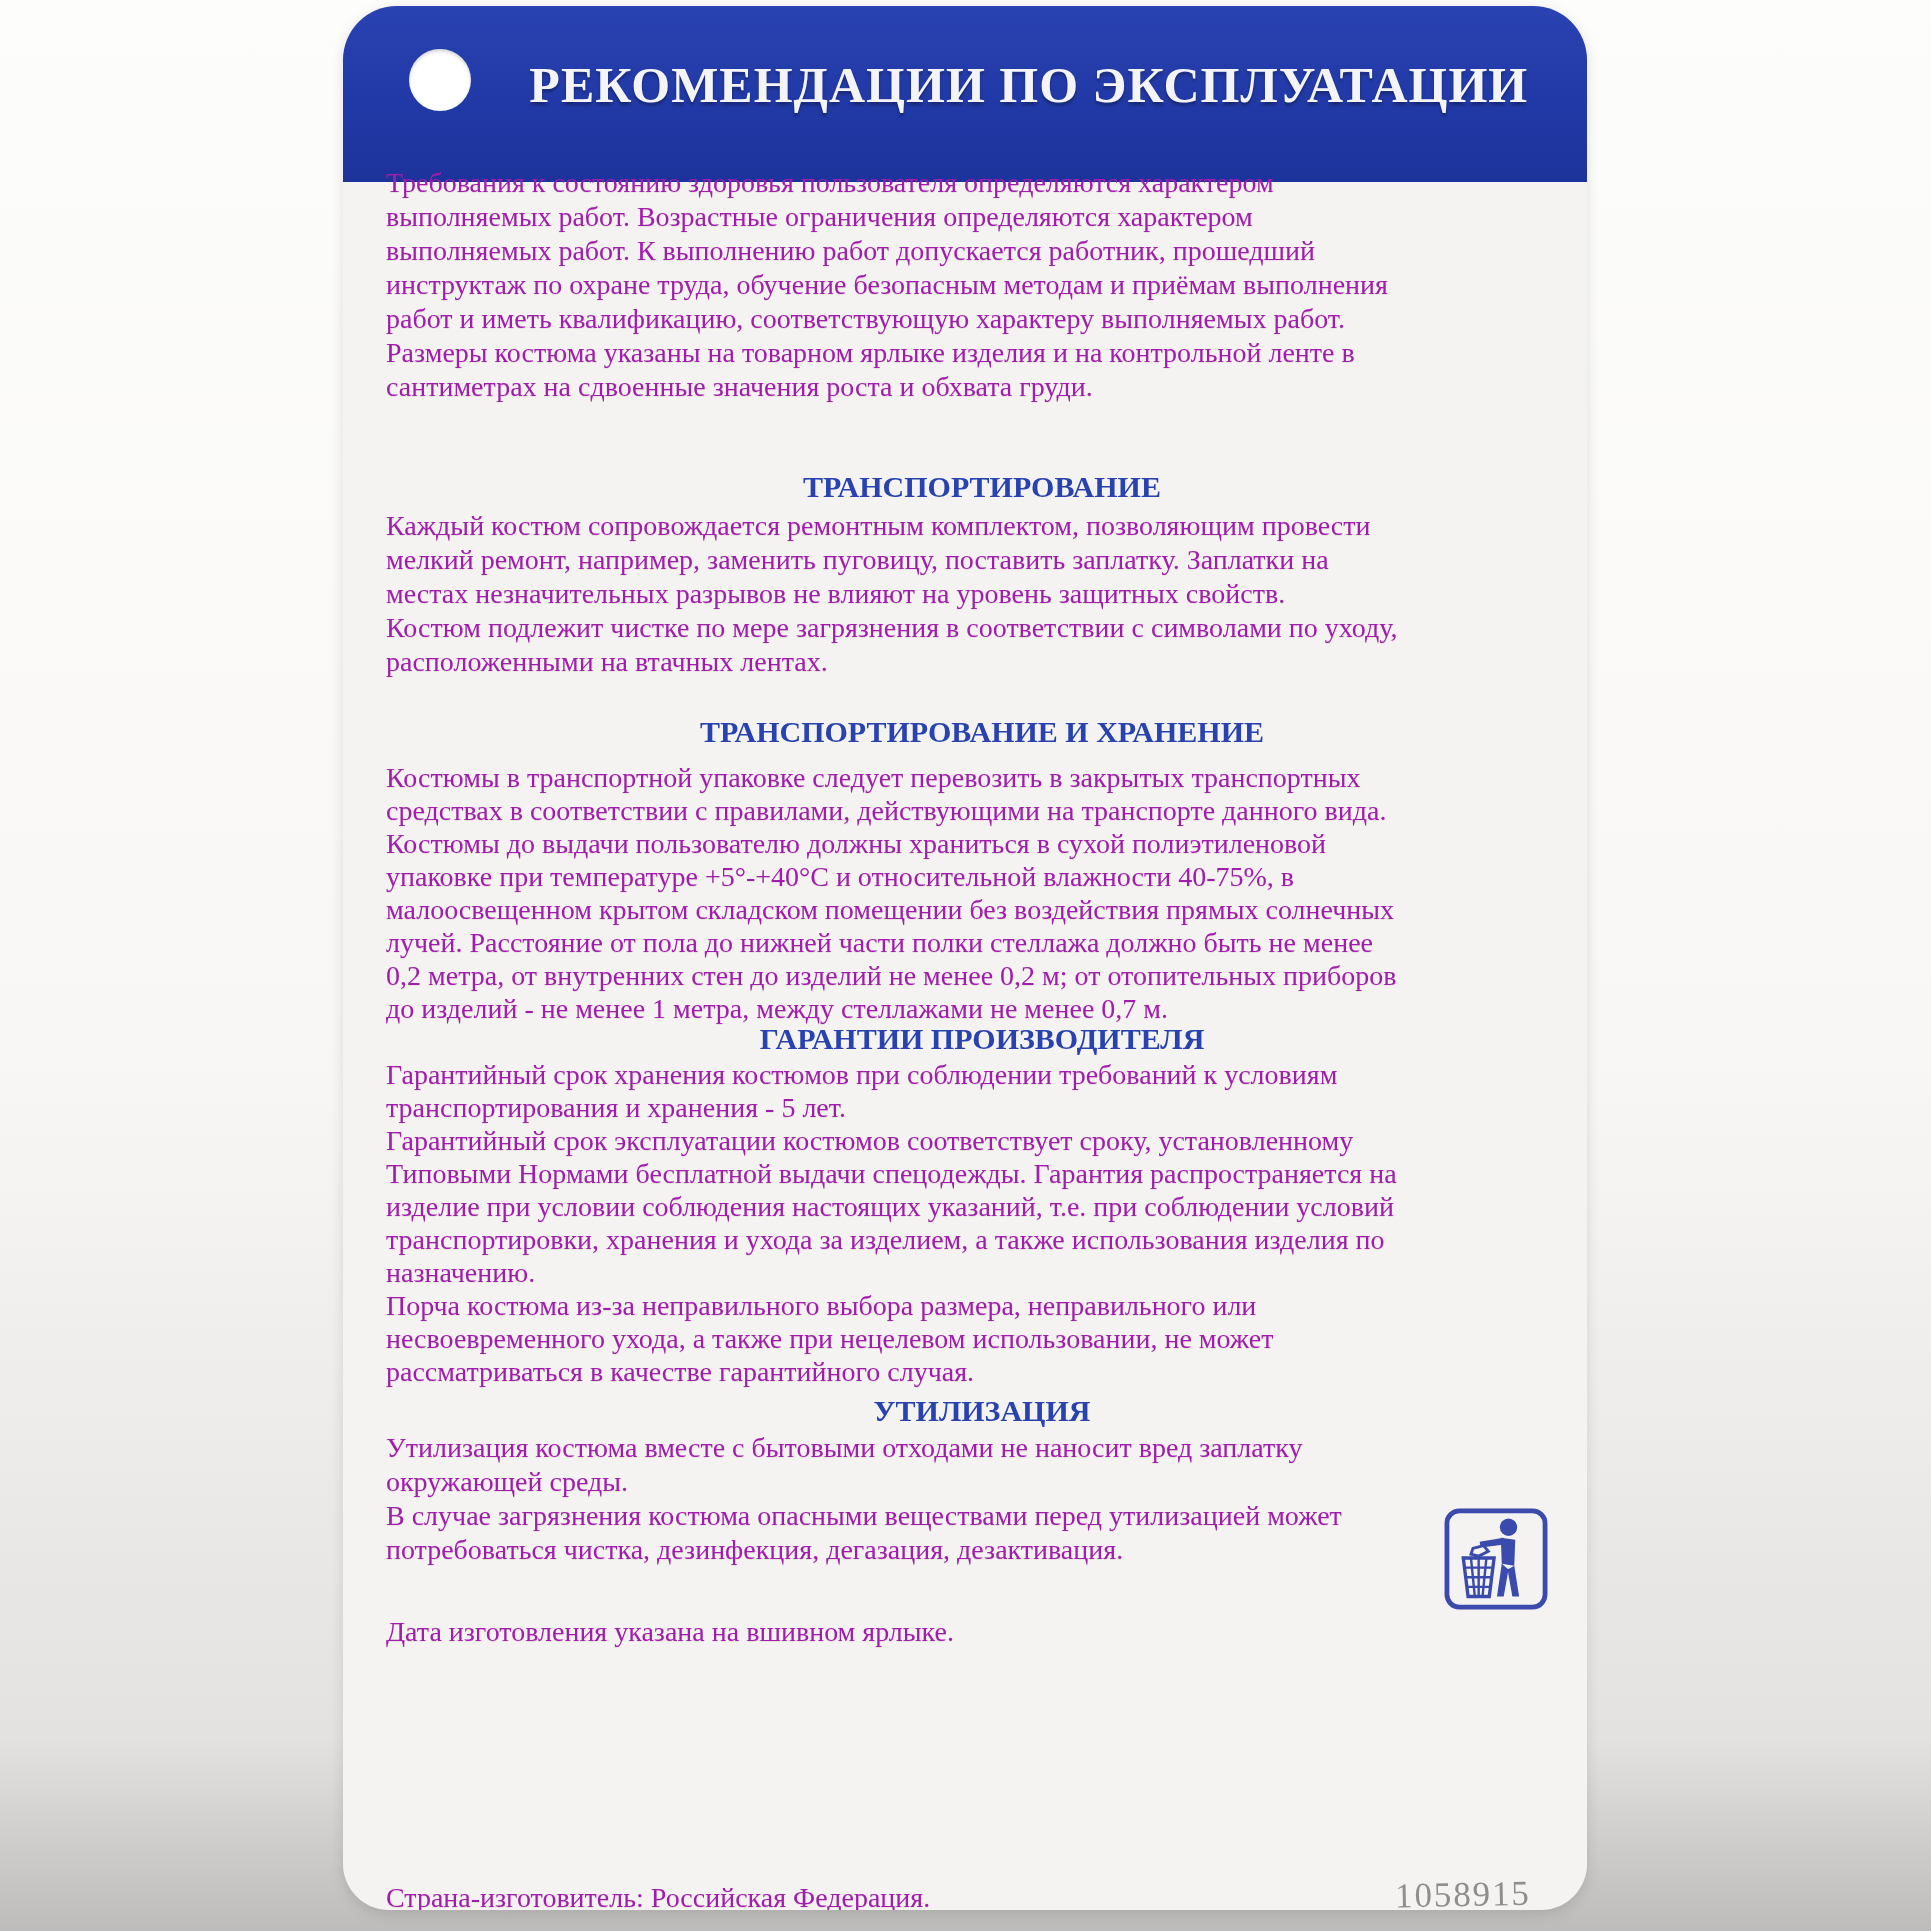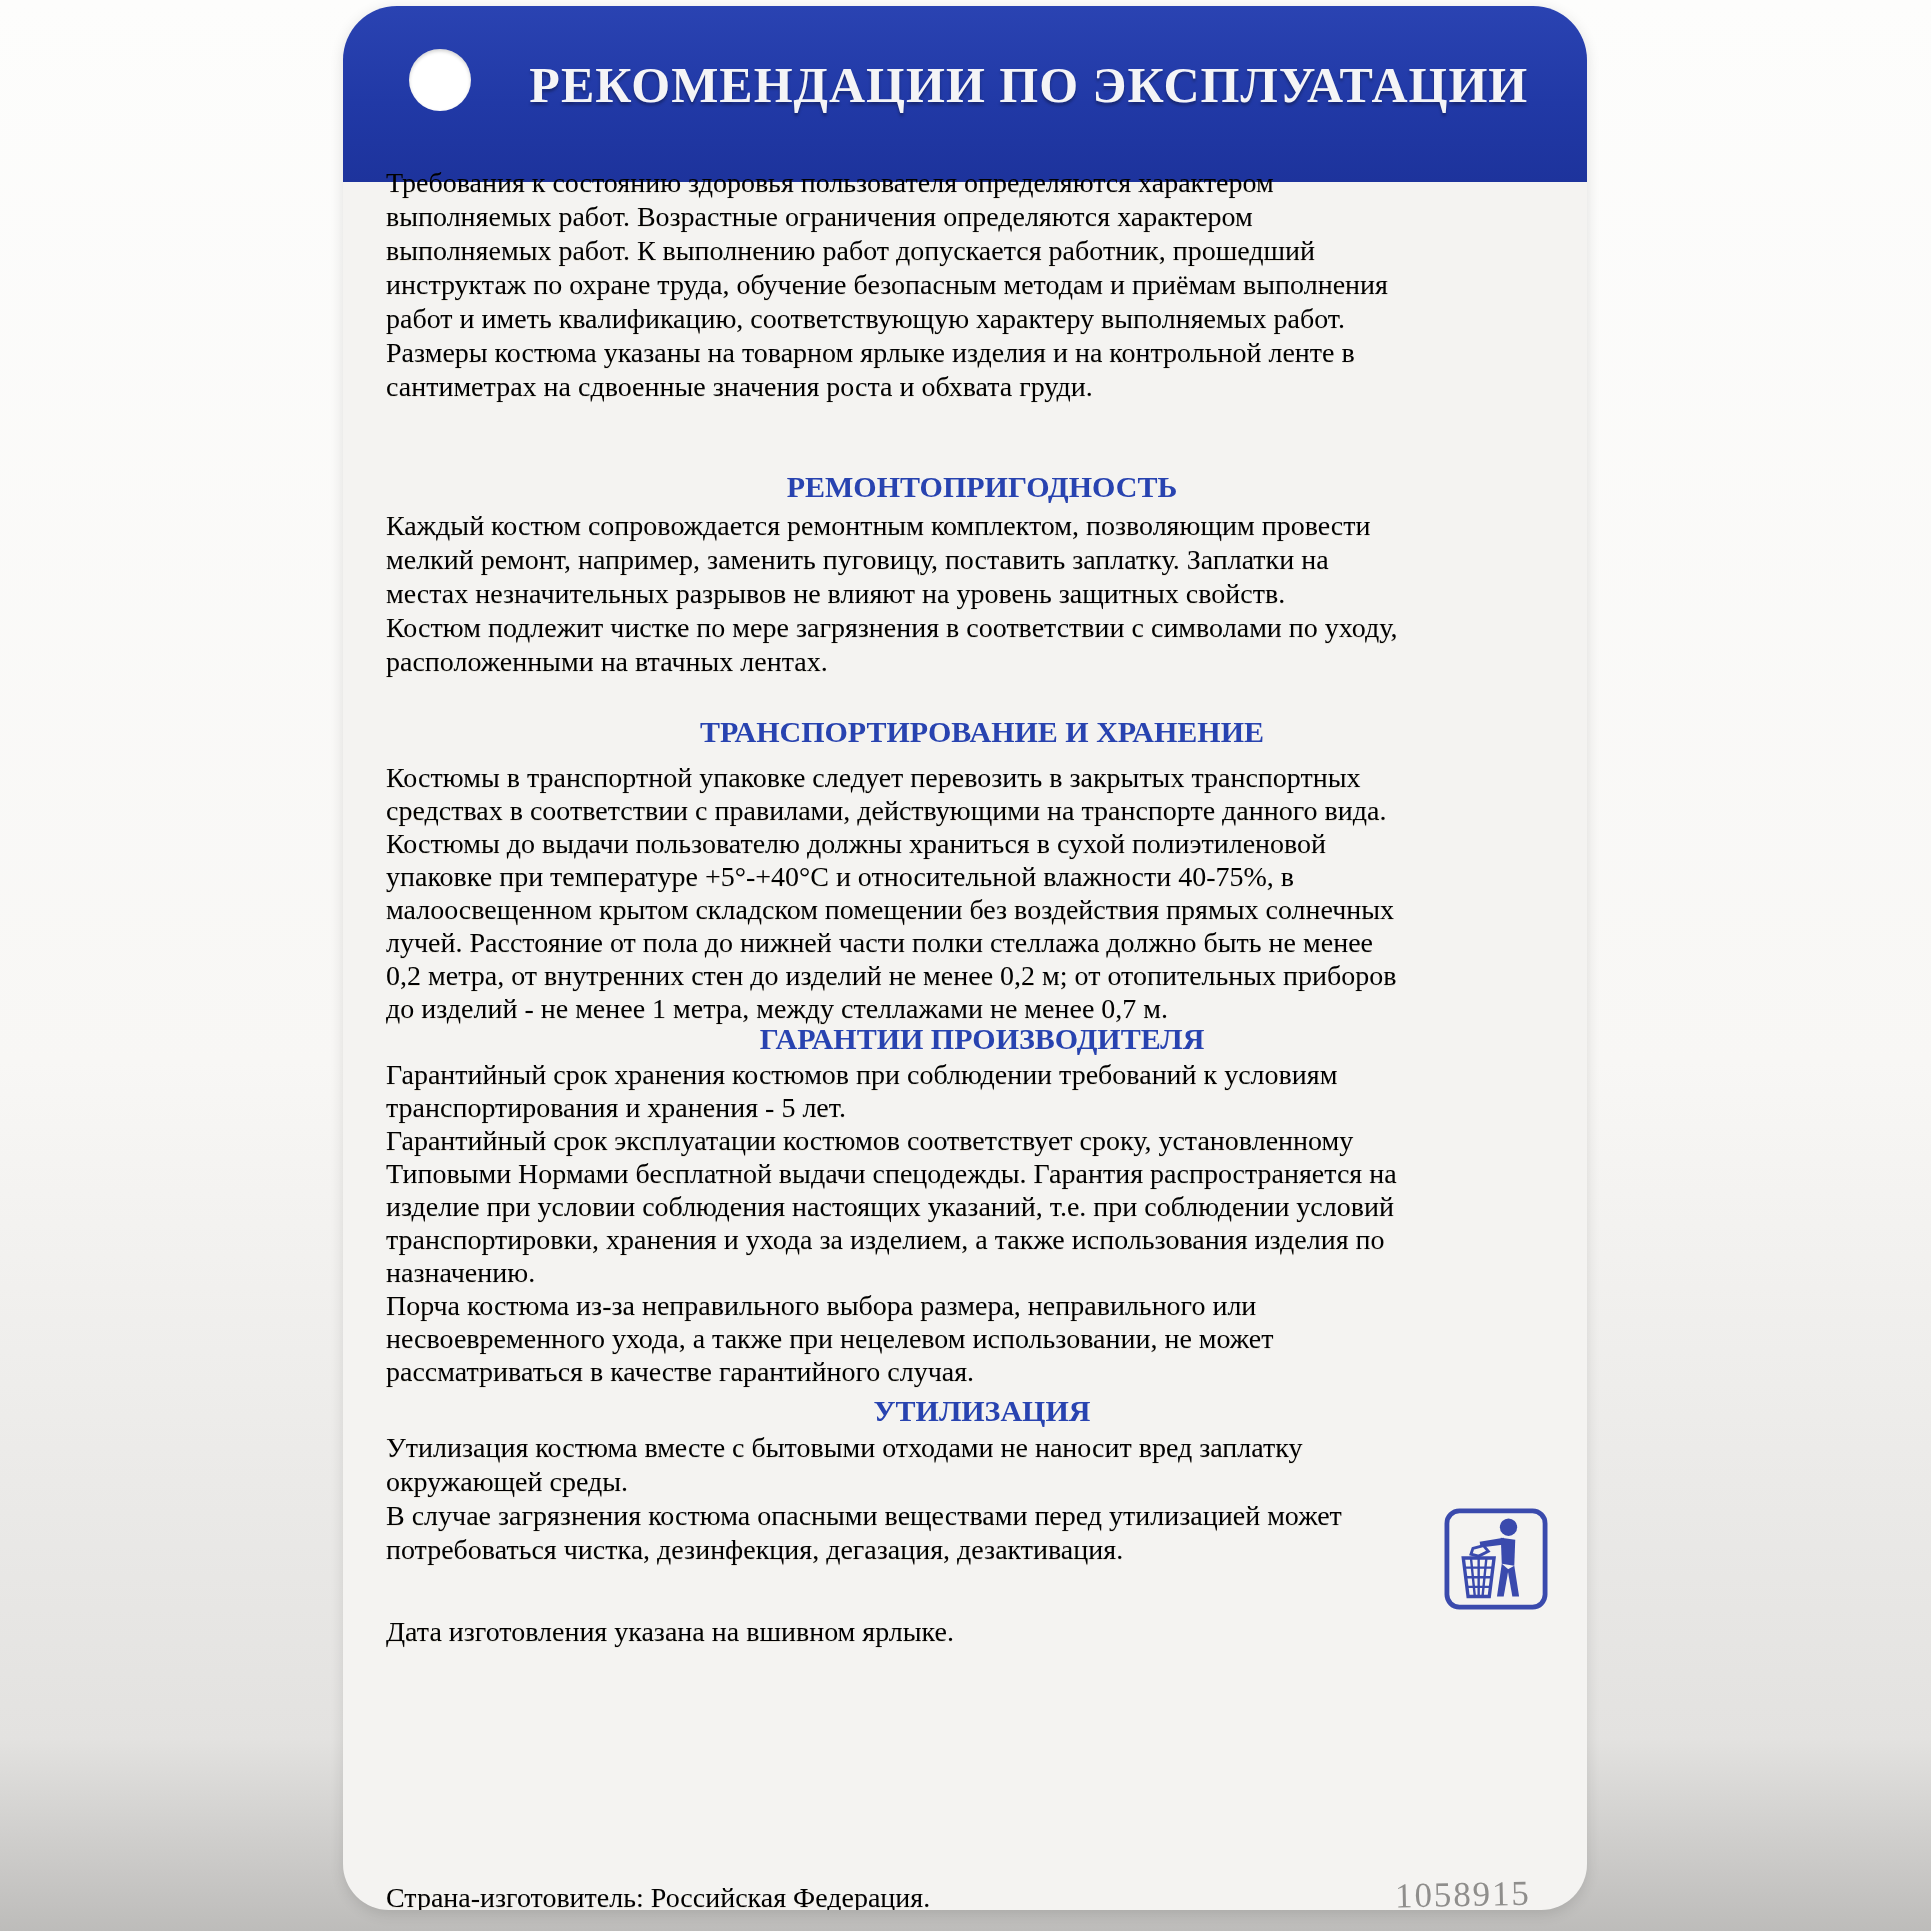--- a/index.html
+++ b/index.html
@@ -42,21 +42,21 @@
     font-size: 50px;
     font-weight: bold;
     letter-spacing: 1px;
     white-space: nowrap;
     text-shadow: 0 2.9px 2.9px rgba(0,0,0,0.30);
   }
   .tcol {
     position: absolute;
     left: 43px;
     width: 1192px;
-    color: #000000;
+    color: #a21caf;
     font-size: 28px;
     line-height: 34px;
     white-space: pre-line;
     text-shadow: 0 1px 0 rgba(120,90,20,0.10);
   }
   .sec-heading {
     position: absolute;
     left: 43px;
     width: 1192px;
     text-align: center;
@@ -105,21 +105,21 @@
   </div>
 
   <div class="tcol intro">Требования к состоянию здоровья пользователя определяются характером
 выполняемых работ. Возрастные ограничения определяются характером
 выполняемых работ. К выполнению работ допускается работник, прошедший
 инструктаж по охране труда, обучение безопасным методам и приёмам выполнения
 работ и иметь квалификацию, соответствующую характеру выполняемых работ.
 Размеры костюма указаны на товарном ярлыке изделия и на контрольной ленте в
 сантиметрах на сдвоенные значения роста и обхвата груди.</div>
 
-  <div class="sec-heading h-repair">РЕМОНТОПРИГОДНОСТЬ</div>
+  <div class="sec-heading h-repair">ТРАНСПОРТИРОВАНИЕ</div>
   <div class="tcol p-repair">Каждый костюм сопровождается ремонтным комплектом, позволяющим провести
 мелкий ремонт, например, заменить пуговицу, поставить заплатку. Заплатки на
 местах незначительных разрывов не влияют на уровень защитных свойств.
 Костюм подлежит чистке по мере загрязнения в соответствии с символами по уходу,
 расположенными на втачных лентах.</div>
 
   <div class="sec-heading h-transport">ТРАНСПОРТИРОВАНИЕ И ХРАНЕНИЕ</div>
   <div class="tcol p-transport lh34">Костюмы в транспортной упаковке следует перевозить в закрытых транспортных
 средствах в соответствии с правилами, действующими на транспорте данного вида.
 Костюмы до выдачи пользователю должны храниться в сухой полиэтиленовой

